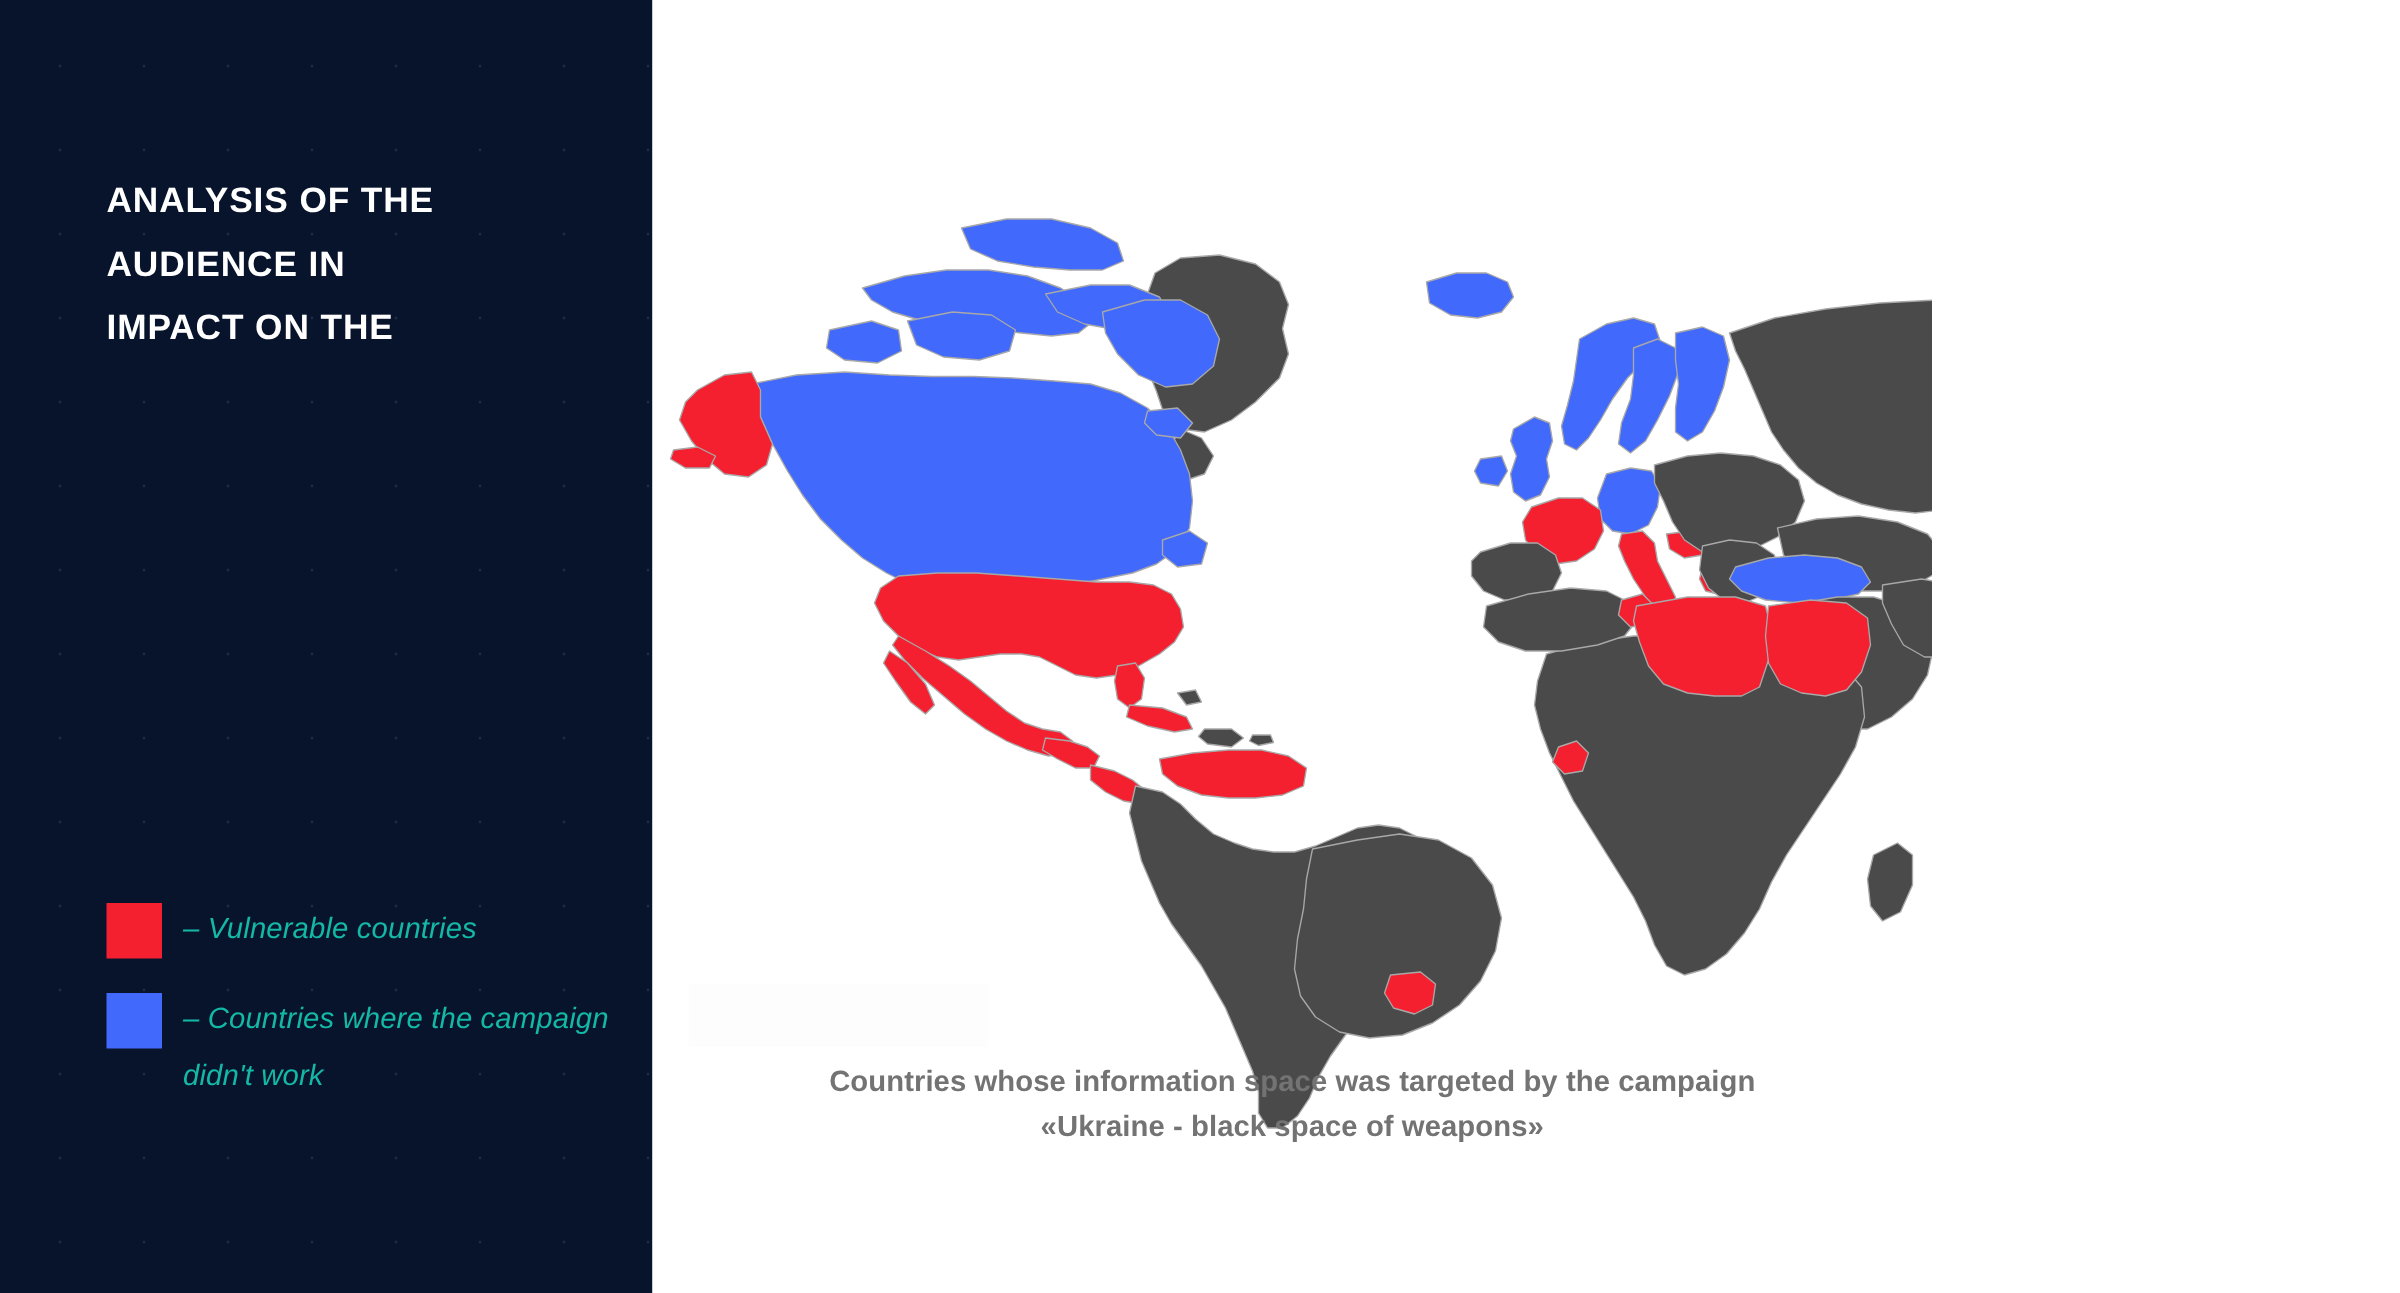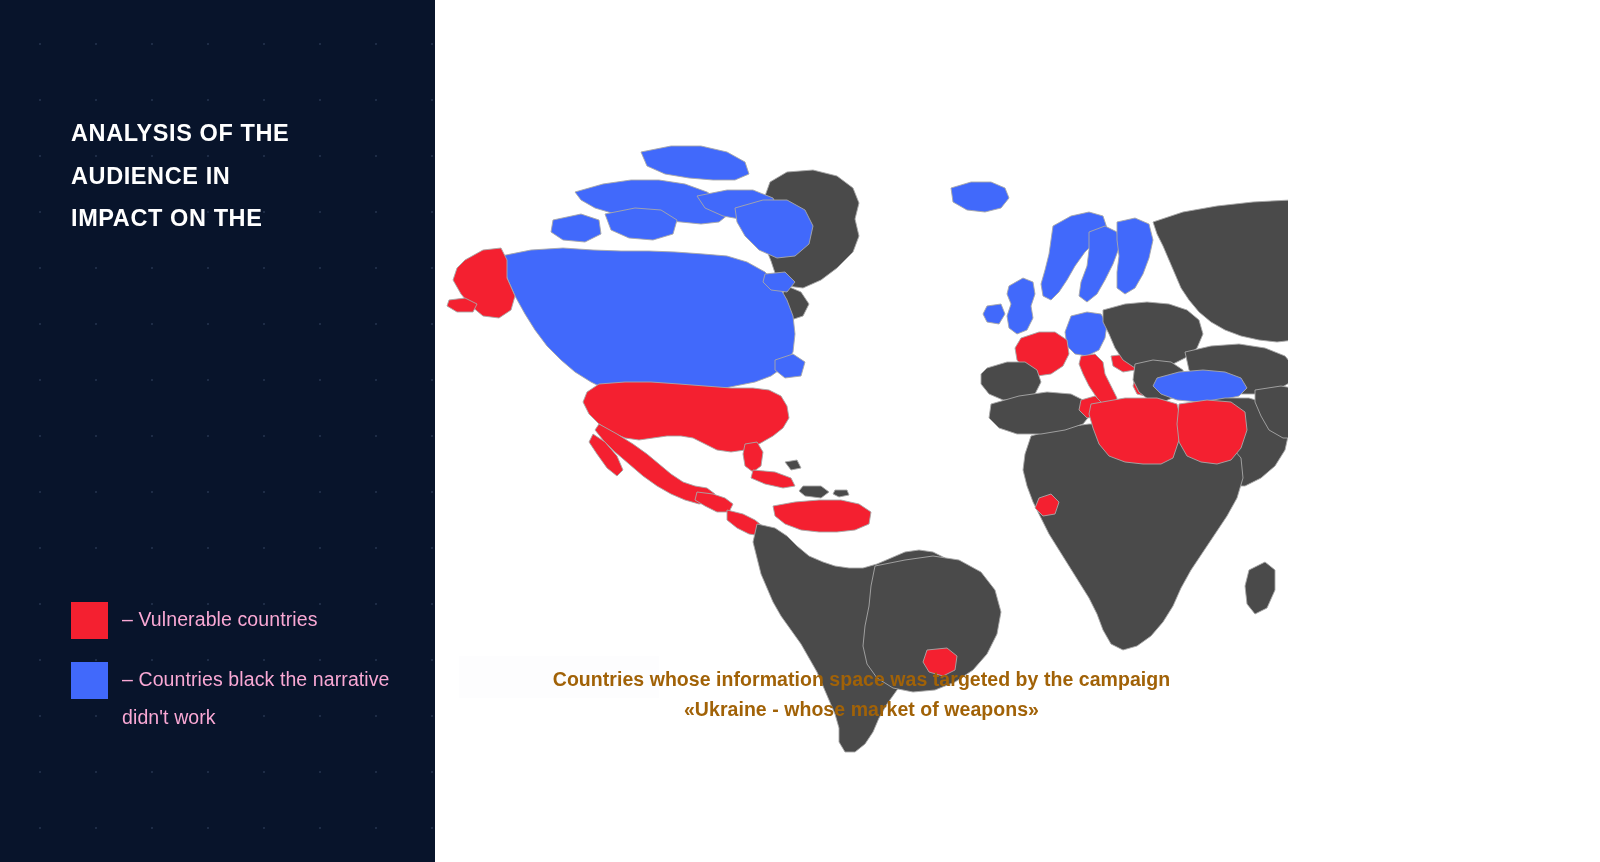--- a/index.html
+++ b/index.html
@@ -54,25 +54,26 @@
     align-items:flex-start;
     margin-bottom:21px;
   }
   .legend-swatch {
     width:37px; height:37px;
     flex:0 0 37px;
     margin-top:2px;
   }
   .legend-text {
     margin-left:14px;
-    color:#f9a8d4;
+    color:#14b8a6;
     font-size:19.5px;
     line-height:38px;
     font-weight:normal;
     letter-spacing:0.1px;
+    font-style:italic;
   }
   .legend-text.two-line { line-height:38px; }
 
   
   #right-panel {
     position:relative;
     flex:1 1 auto;
     height:862px;
     background:#ffffff;
     overflow:hidden;
@@ -88,23 +89,23 @@
     position:absolute;
     left:24px; top:656px;
     width:200px; height:42px;
     background:#fdfdfe;
     pointer-events:none;
   }
 
   #map-caption {
     position:absolute;
     left:0; right:0;
-    top:664px;
+    top:706px;
     text-align:center;
-    color:#a16207;
+    color:#737373;
     font-size:19.5px;
     font-weight:bold;
     line-height:30px;
     letter-spacing:0.05px;
   }
   #map-caption .cline { display:block; }
 </style>
 </head>
 <body>
 
@@ -119,21 +120,21 @@
       <span class="tline">IMPACT ON THE</span>
     </div>
 
     <div id="legend">
       <div class="legend-row">
         <span class="legend-swatch" style="background:#f42030"></span>
         <span class="legend-text">– Vulnerable countries</span>
       </div>
       <div class="legend-row">
         <span class="legend-swatch" style="background:#4169fb"></span>
-        <span class="legend-text two-line">– Countries black the narrative didn't work</span>
+        <span class="legend-text two-line">– Countries where the campaign didn't work</span>
       </div>
     </div>
   </div>
 
   <div id="right-panel">
 
     <div id="map-wrap">
       <svg id="world-map" viewBox="0 0 1165 862" xmlns="http://www.w3.org/2000/svg">
         <rect x="0" y="0" width="1165" height="862" fill="#ffffff"></rect>
 
@@ -242,17 +243,17 @@
           <path fill="#4a4a4a" d="M1196 658 L1212 652 L1220 662 L1214 676 L1200 680 L1192 670 Z"></path>
 
         </g>
       </svg>
     </div>
 
     <div id="watermark-box"></div>
 
     <div id="map-caption">
       <span class="cline">Countries whose information space was targeted by the campaign</span>
-      <span class="cline">«Ukraine - whose market of weapons»</span>
+      <span class="cline">«Ukraine - black space of weapons»</span>
     </div>
 
   </div>
 </div>
 
 </body></html>

